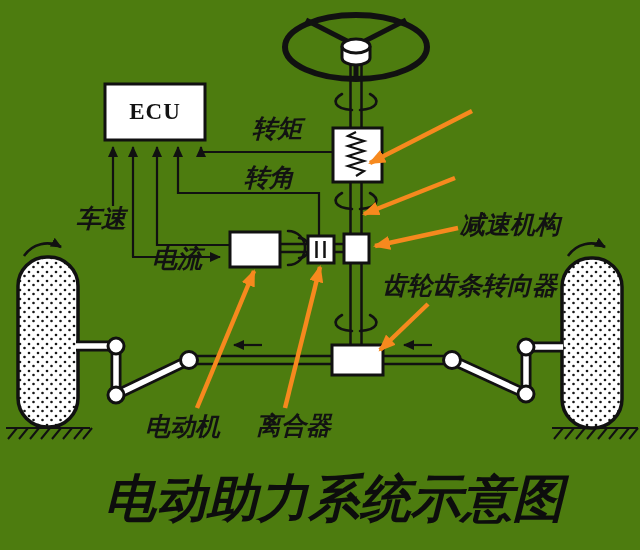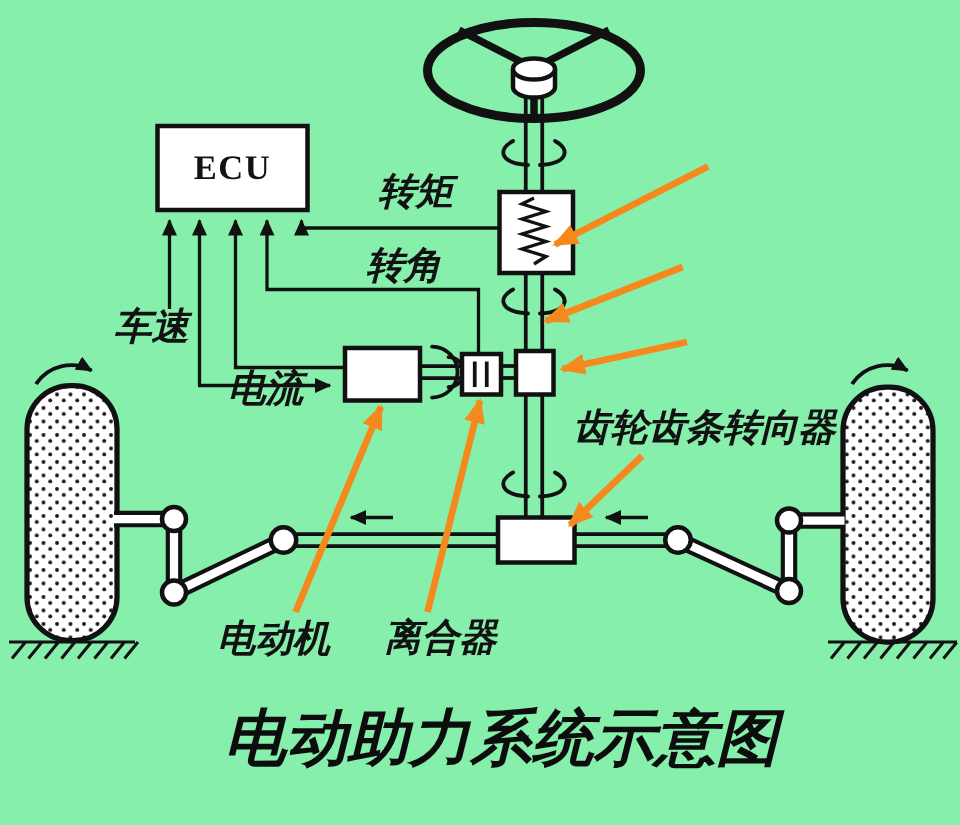--- a/index.html
+++ b/index.html
@@ -1,34 +1,34 @@
 <!DOCTYPE html>
 <html><head>
 <meta charset="utf-8">
 <style>
   html,body{margin:0;padding:0;background:#fff;}
   .stage{
-    position:relative;width:640px;height:550px;background:#86efac;overflow:hidden;
+    position:relative;width:640px;height:550px;background:#4d7c0f;overflow:hidden;
     font-family:"Liberation Sans", sans-serif;
   }
   .stage svg{position:absolute;left:0;top:0;}
   .lbl{
     position:absolute;color:#121212;font-weight:bold;font-style:italic;
     font-size:25px;line-height:1.05;white-space:nowrap;
     font-family:"Liberation Sans", sans-serif;
   }
   .ecu-lbl{
     position:absolute;left:105px;top:84px;width:100px;height:56px;
     display:flex;align-items:center;justify-content:center;
     font-family:"Liberation Serif", serif;font-weight:bold;font-size:23px;
     letter-spacing:1px;color:#121212;font-style:normal;
   }
   .title{
     position:absolute;left:28px;top:465px;width:612px;text-align:center;
-    color:#0d0d0d;font-weight:bold;font-style:italic;font-size:41px;
+    color:#0d0d0d;font-weight:bold;font-style:italic;font-size:51px;
     letter-spacing:0px;font-family:"Liberation Sans", sans-serif;white-space:nowrap;
   }
 </style>
 </head>
 <body>
 
 <div class="stage">
 
 <svg width="640" height="550" viewBox="0 0 640 550">
   <defs>
@@ -161,18 +161,19 @@
     <line x1="197" y1="408" x2="254" y2="271" marker-end="url(#mo)"></line>
     <line x1="285" y1="408" x2="320" y2="267" marker-end="url(#mo)"></line>
   </g>
 </svg>
 
 <div class="ecu-lbl">ECU</div>
 <div class="lbl" style="left:252px;top:115px;">转矩</div>
 <div class="lbl" style="left:213px;top:164px;margin-left:31px;">转角</div>
 <div class="lbl" style="left:76px;top:205px;">车速</div>
 <div class="lbl" style="left:152px;top:248px;font-family:Liberation Mono, monospace;">电流</div>
+<div class="lbl" style="left:460px;top:211px;">减速机构</div>
 <div class="lbl" style="left:382px;top:272px;">齿轮齿条转向器</div>
 <div class="lbl" style="left:145px;top:413px;text-align:right;">电动机</div>
 <div class="lbl" style="left:256px;top:412px;">离合器</div>
 <div class="title">电动助力系统示意图</div>
 
 </div>
 
 </body></html>

